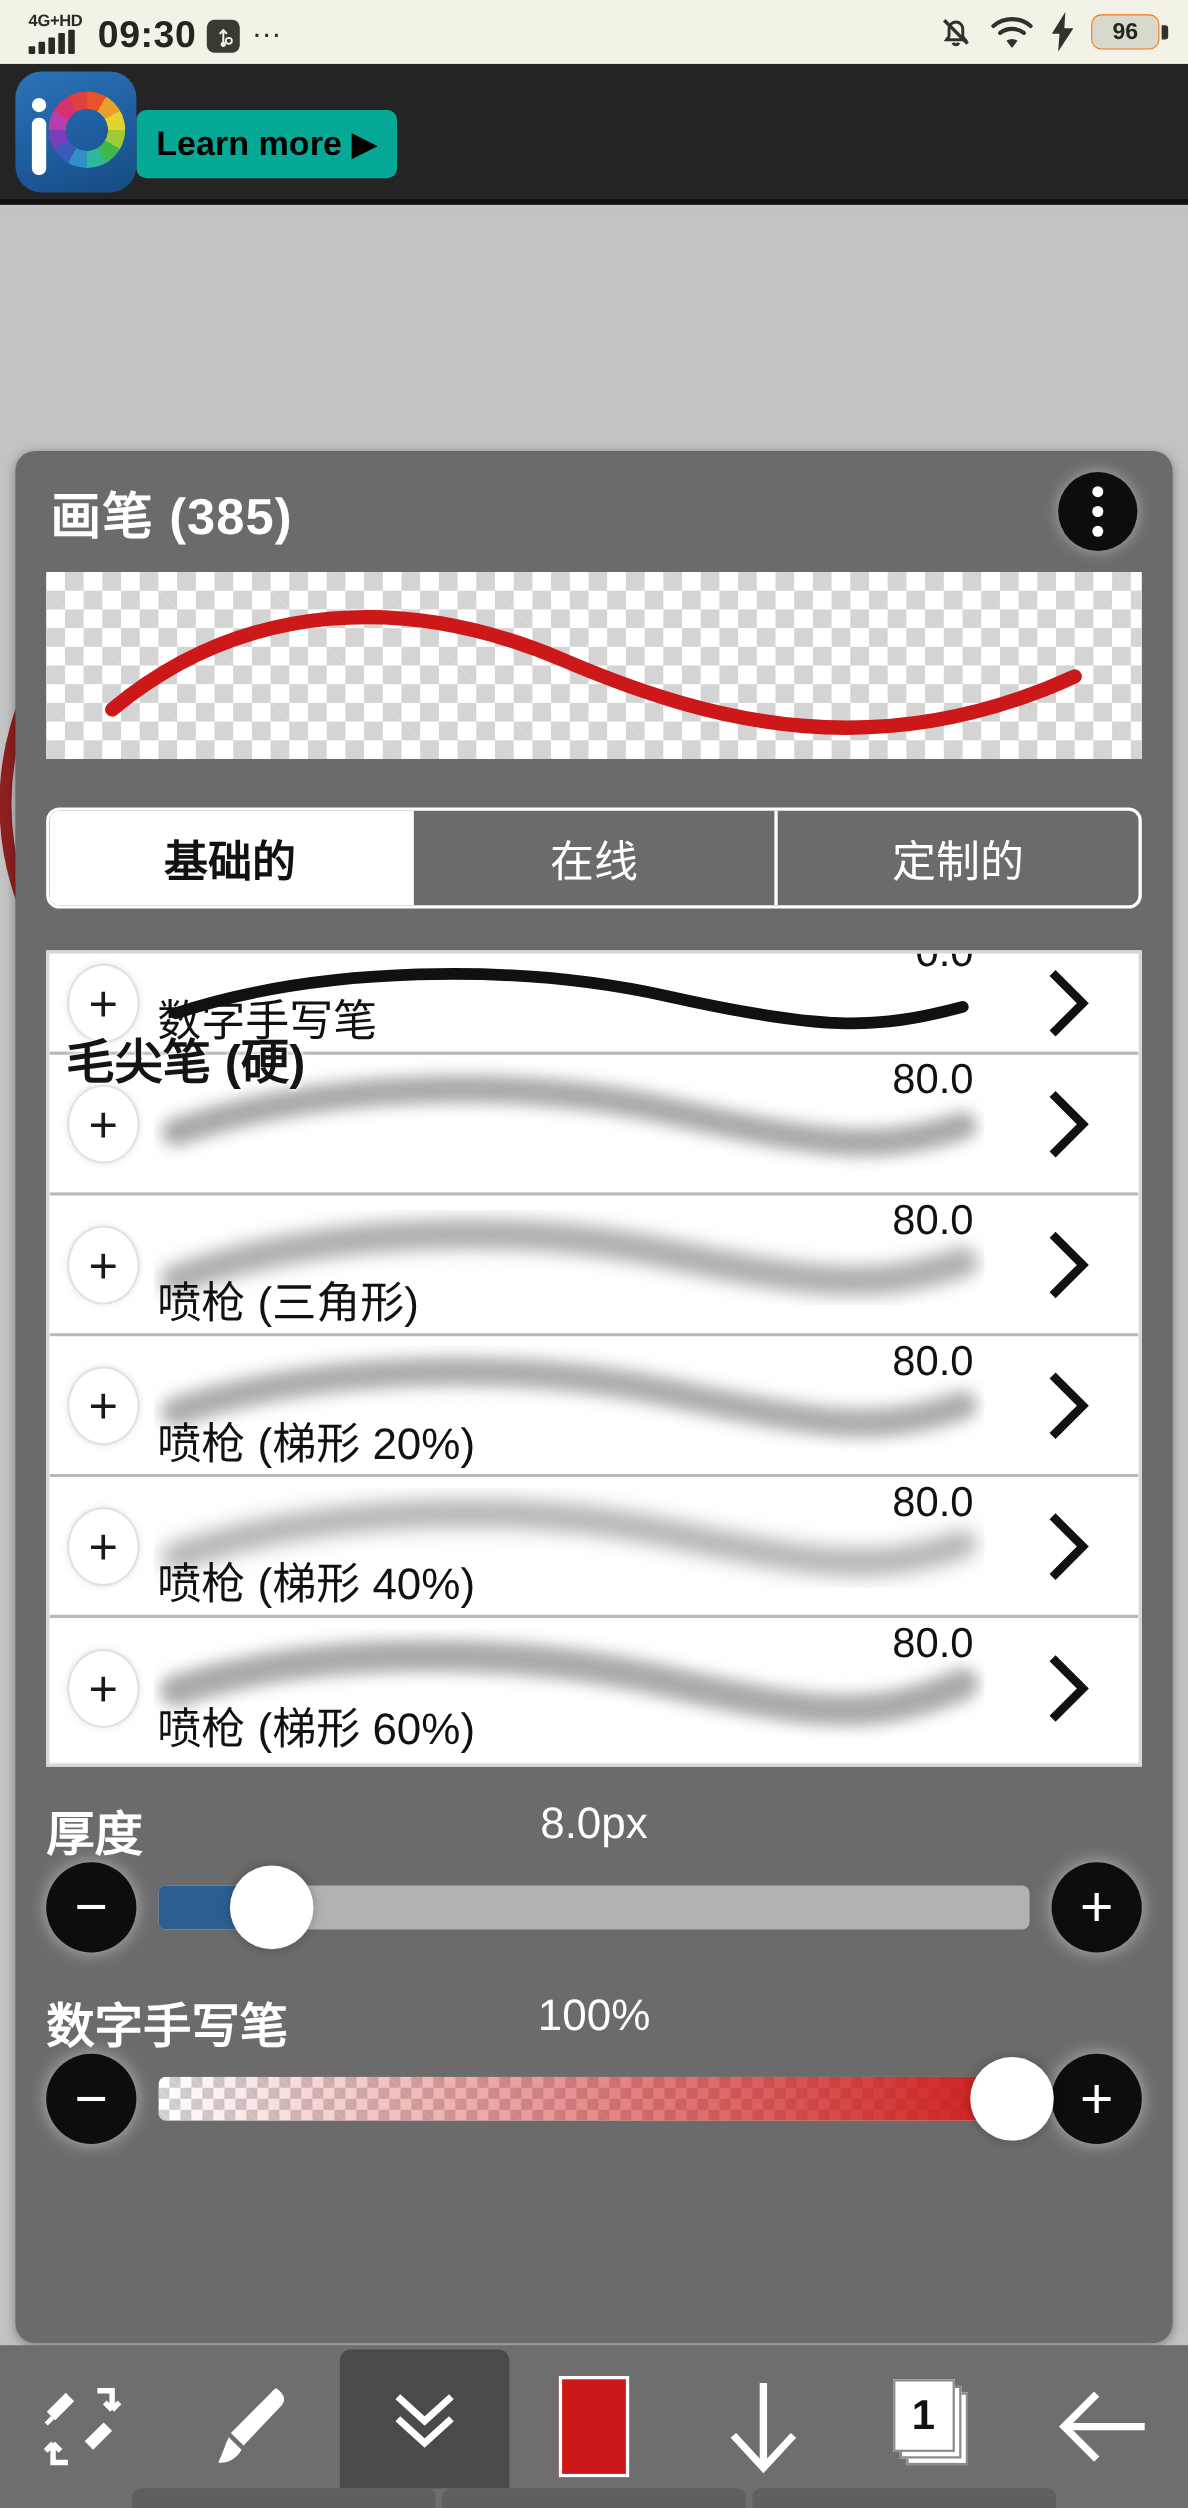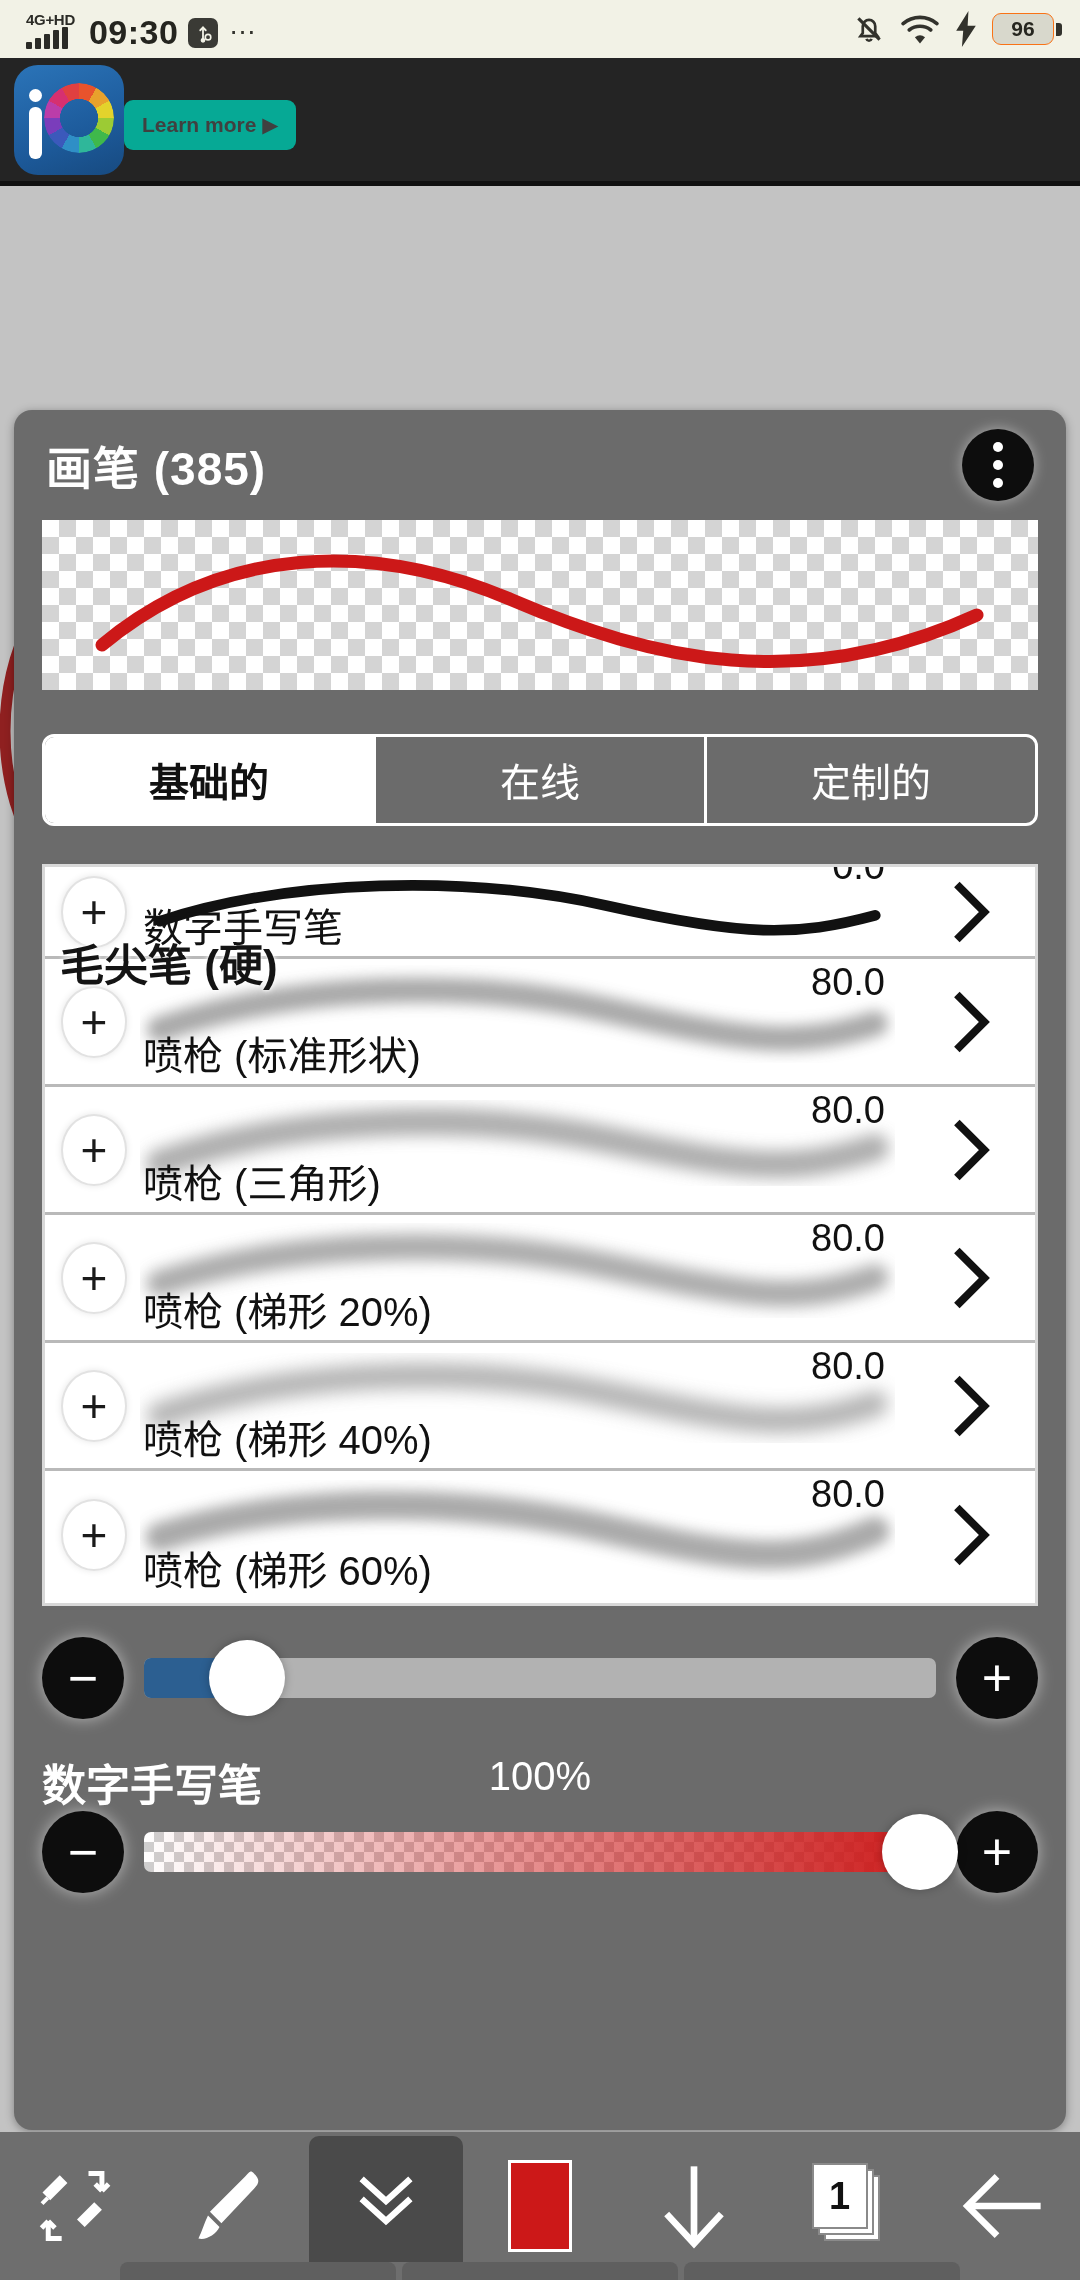--- a/index.html
+++ b/index.html
@@ -74,21 +74,21 @@
     -webkit-mask: radial-gradient(circle, transparent 0 38%, #000 39%);
             mask: radial-gradient(circle, transparent 0 38%, #000 39%);
   }
   .ad-logo .ibar { position:absolute; left:15px; top:42px; width:13px; height:52px; background:#fff; border-radius:6px;}
   .ad-logo .idot { position:absolute; left:15px; top:24px; width:13px; height:13px; background:#fff; border-radius:50%;}
   .ad-text { flex: 1 1 auto; margin-left: 18px; min-width:0; }
   .ad-line1 { color:#fff; font-size: 47px; font-weight: 700; line-height: 1.04; white-space:nowrap; }
   .ad-line2 { color:#e9e9e9; font-size: 42px; font-weight: 400; line-height: 1.12; white-space:nowrap; }
   .ad-cta {
     flex: none; margin-right: 10px; margin-top: 42px; align-self:flex-start;
-    background:#06a995; color:#404040; font-size:21px; font-weight:700;
+    background:#06a995; color:#000000; font-size:31px; font-weight:700;
     padding: 13px 18px; border-radius: 9px; white-space: nowrap;
   }
 
   
   .canvas-area {
     position:absolute; top: 191px; left:0; width:1080px; height: 2089px;
     background: #c3c3c3; overflow:hidden; z-index: 1;
   }
   .canvas-art { position:absolute; inset:0; }
 
@@ -358,21 +358,20 @@
           <svg viewBox="0 0 760 128" preserveAspectRatio="none">
             <path d="M20 72 C150 26, 330 20, 470 52 S 660 92, 740 66" fill="none" stroke="#9a9a9a" stroke-width="26" stroke-linecap="round" opacity=".85" filter="url(#bl1)"></path>
             <defs>
                 <filter id="bl1" x="-20%" y="-50%" width="140%" height="200%">
                   <feGaussianBlur stdDeviation="7"></feGaussianBlur>
                 </filter>
               </defs>
           </svg>
         </div>
         <div class="row-value">80.0</div>
-        <div class="row-label">喷枪 (标准形状)</div>
         <div class="row-chevron">
           <svg width="50" height="62" viewBox="0 0 30 40">
               <path d="M7 4 L23 20 L7 36" fill="none" stroke="#111" stroke-width="5" stroke-linecap="square"></path>
             </svg>
         </div>
       </div>
 
       <div class="brush-row">
         <div class="plus-btn">+</div>
         <div class="row-stroke">
@@ -453,20 +452,24 @@
         <div class="row-chevron">
           <svg width="50" height="62" viewBox="0 0 30 40">
               <path d="M7 4 L23 20 L7 36" fill="none" stroke="#111" stroke-width="5" stroke-linecap="square"></path>
             </svg>
         </div>
       </div>
 
     </div>
 
     <div class="slider-block">
+      <div class="slider-head">
+        <div class="slider-name">厚度</div>
+        <div class="slider-val">8.0px</div>
+      </div>
       <div class="slider-row">
         <div class="circ-btn">
           <span>−</span>
         </div>
         <div class="track-wrap">
           <div class="track">
             <div class="fill" style="width:13%"></div>
           </div>
           <div class="thumb" style="left:13%"></div>
         </div>

